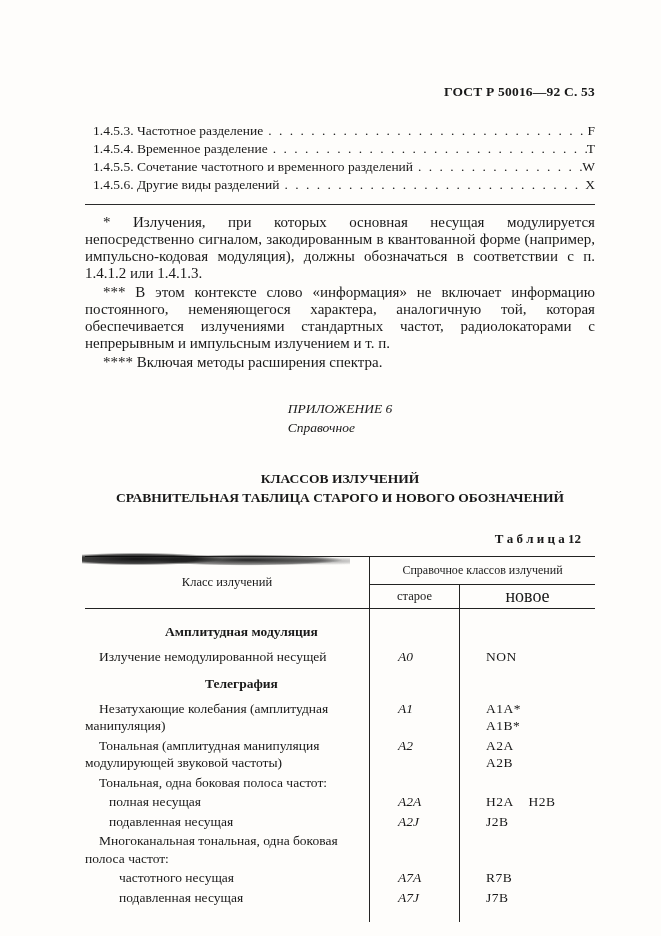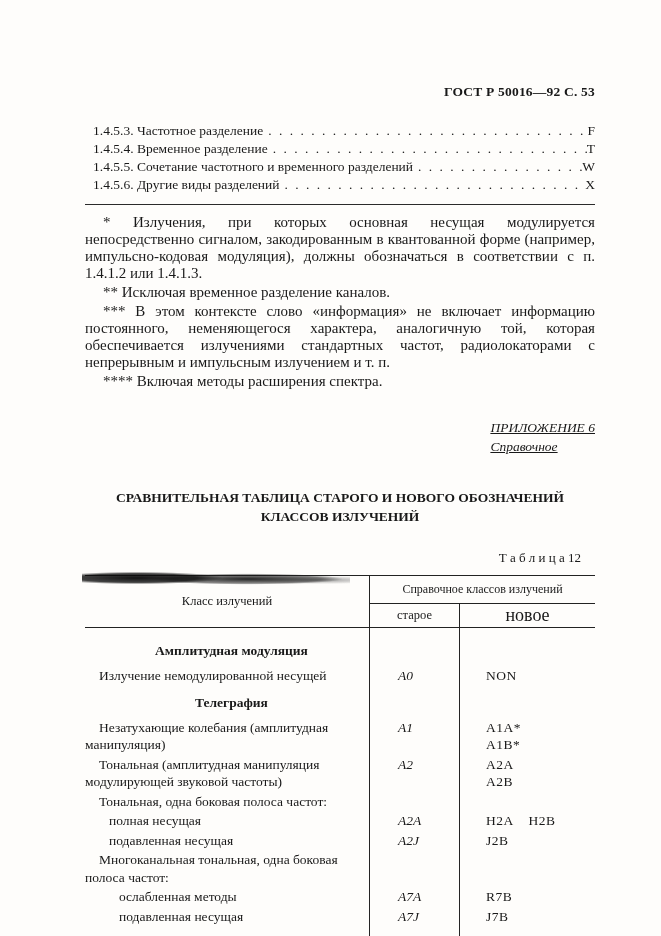--- a/index.html
+++ b/index.html
@@ -19,27 +19,27 @@
   .toc-item { display:flex; align-items:baseline; line-height:18px; padding-left:8px; }
   .toc-label { white-space:nowrap; }
   .toc-dots { flex:1; overflow:hidden; white-space:nowrap; padding:0 5px; letter-spacing:2px; color:#222; }
   .toc-value { white-space:nowrap; }
 
   .rule { border:none; border-top:1px solid #2b2b2b; margin:10px 0 0 0; }
 
   .footnotes { margin-top:9px; font-size:15px; line-height:17px; text-align:justify; }
   .footnote { text-indent:18px; margin:0 0 2px 0; }
 
-  .appendix { margin-top:28px; display:flex; flex-direction:column; align-items:flex-end;
-              font-style:italic; font-size:13.5px; line-height:19px;text-decoration:underline; }
+  .appendix { margin-top:28px; display:flex; flex-direction:column; align-items:center;
+              font-style:italic; font-size:13.5px; line-height:19px; }
   .appendix-inner { text-align:left; }
 
   .main-title { margin-top:32px; text-align:center; font-weight:bold; font-size:13.5px; line-height:19px; }
 
-  .table-caption { margin-top:24px; text-align:right; padding-right:14px; font-size:13px; }
+  .table-caption { margin-top:24px; text-align:right; padding-right:14px; font-size:13px;font-weight:bold; }
 
   .gost-table { margin-top:9px; position:relative; }
   .t-header { border-top:1.5px solid #222; border-bottom:1px solid #222; display:flex; position:relative; }
   .t-h-left { width:285px; box-sizing:border-box; border-right:1px solid #222;
               display:flex; align-items:center; justify-content:center; font-size:12.5px; }
   .t-h-right { width:225px; }
   .t-h-group { height:27px; display:flex; align-items:center; justify-content:center;
                font-size:12px; border-bottom:1px solid #222; }
   .t-h-sub { display:flex; height:23px; }
   .t-h-old { width:90px; box-sizing:border-box; border-right:1px solid #222;
@@ -53,21 +53,21 @@
       radial-gradient(ellipse 120px 7px at 165px 12px, rgba(14,14,14,.9), rgba(25,25,25,.5) 62%, transparent 80%),
       radial-gradient(ellipse 90px 5px at 235px 13px,  rgba(45,45,45,.45), transparent 82%);
     filter:blur(.6px);
   }
 
   .t-body { position:relative; padding-top:5px; font-size:13.5px; padding-bottom:14px; }
   .vline { position:absolute; top:0; bottom:0; width:1px; background:#242424; }
   .vline-1 { left:284px; }
   .vline-2 { left:374px; }
 
-  .t-section { width:285px; text-align:center; font-weight:bold; margin:9px 4px 7px; line-height:18px; }
+  .t-section { width:285px; text-align:center; font-weight:bold; margin:9px 14px 7px; line-height:18px; }
   .t-row { display:flex; line-height:17.5px; margin:2px 0; }
   .t-name { width:285px; box-sizing:border-box; padding-right:14px; text-indent:14px; }
   .t-name.ind2 { text-indent:24px; }
   .t-name.ind3 { text-indent:34px; }
   .t-old { width:90px; box-sizing:border-box; padding-left:28px; white-space:pre-wrap;font-style:italic; }
   .t-new { width:135px; box-sizing:border-box; padding-left:26px; white-space:pre-wrap; letter-spacing:.5px; }
 </style>
 </head>
 <body>
 
@@ -95,35 +95,34 @@
       <span class="toc-label">1.4.5.6. Другие виды разделений</span>
       <span class="toc-dots">. . . . . . . . . . . . . . . . . . . . . . . . . . . . . . . . . . . . . . . . . . . . . . . . . .</span>
       <span class="toc-value">X</span>
     </div>
   </div>
 
   <hr class="rule">
 
   <div class="footnotes">
     <p class="footnote">* Излучения, при которых основная несущая модулируется непосредственно сигналом, закодированным в квантованной форме (например, импульсно-кодовая модуляция), должны обозначаться в соответствии с п. 1.4.1.2 или 1.4.1.3.</p>
-    <p class="footnote">** Исключая временное разделение каналов.</p>
     <p class="footnote">*** В этом контексте слово «информация» не включает информацию постоянного, неменяющегося характера, аналогичную той, которая обеспечивается излучениями стандартных частот, радиолокаторами с непрерывным и импульсным излучением и т. п.</p>
     <p class="footnote">**** Включая методы расширения спектра.</p>
   </div>
 
   <div class="appendix">
     <div class="appendix-inner">
       <div>ПРИЛОЖЕНИЕ 6</div>
       <div>Справочное</div>
     </div>
   </div>
 
   <div class="main-title">
+    <div>КЛАССОВ ИЗЛУЧЕНИЙ</div>
     <div>СРАВНИТЕЛЬНАЯ ТАБЛИЦА СТАРОГО И НОВОГО ОБОЗНАЧЕНИЙ</div>
-    <div>КЛАССОВ ИЗЛУЧЕНИЙ</div>
   </div>
 
   <div class="table-caption">Т а б л и ц а 12</div>
 
   <div class="gost-table">
 
     <div class="t-header">
       <div class="smudge"></div>
       <div class="t-h-left">Класс излучений</div>
       <div class="t-h-right">
@@ -181,21 +180,21 @@
         <div class="t-new">J2B</div>
       </div>
 
       <div class="t-row">
         <div class="t-name">Многоканальная тональная, одна боковая полоса частот:</div>
         <div class="t-old"></div>
         <div class="t-new"></div>
       </div>
 
       <div class="t-row">
-        <div class="t-name ind3">ослабленная методы</div>
+        <div class="t-name ind3">частотного несущая</div>
         <div class="t-old">А7А</div>
         <div class="t-new">R7B</div>
       </div>
 
       <div class="t-row">
         <div class="t-name ind3">подавленная несущая</div>
         <div class="t-old">A7J</div>
         <div class="t-new">J7B</div>
       </div>
 

